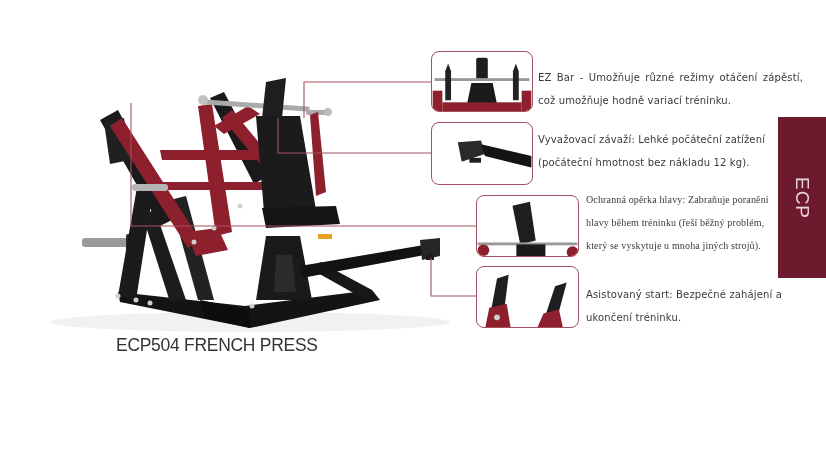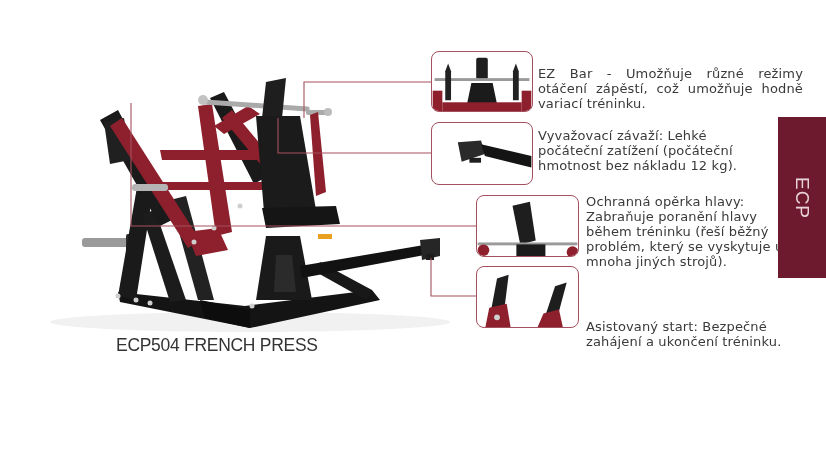--- a/index.html
+++ b/index.html
@@ -13,21 +13,21 @@
     font-family: "Liberation Sans", sans-serif; font-size: 19px; color: #333333;
     letter-spacing: -0.3px; transform: scaleX(0.92); transform-origin: left top;
     white-space: nowrap;
   }
   .thumb {
     position: absolute; border: 1.3px solid #a5505f; border-radius: 8px;
     background: #ffffff; overflow: hidden; box-sizing: border-box;
   }
   .thumb svg { width: 100%; height: 100%; display: block; }
   .desc {
-    position: absolute; font-size: 13px; line-height: 15px; color: #3a3a3a;
+    position: absolute; font-size: 10px; line-height: 23px; color: #3a3a3a;
     letter-spacing: 0.15px;
   }
   .desc.justify { text-align: justify; text-align-last: left; }
   .banner {
     position: absolute; left: 778px; top: 117px; width: 48px; height: 161px;
     background: #6e1a2e;
   }
   .banner-text {
     position: absolute; left: 50%; top: 50%;
     transform: translate(-50%, -50%) rotate(90deg);
@@ -138,28 +138,28 @@
 
 <div class="thumb" style="left:476px;top:195px;width:103px;height:62px;">
   <svg viewBox="0 0 103 62">
     <polygon points="36,10 54,6 60,46 44,50" fill="#1e1e1e"></polygon>
     <rect x="0" y="48" width="103" height="3" fill="#9a9a9a"></rect>
     <rect x="40" y="50" width="30" height="12" fill="#1b1b1b"></rect>
     <circle cx="6" cy="56" r="6" fill="#8e1f2c"></circle>
     <circle cx="98" cy="58" r="6" fill="#8e1f2c"></circle>
   </svg>
 </div>
-<div class="desc" style="left:586px;top:194px;width:200px;">Ochranná opěrka hlavy: Zabraňuje poranění hlavy během tréninku (řeší běžný problém, který se vyskytuje u mnoha jiných strojů).</div>
+<div class="desc" style="left:586px;top:188px;width:200px;font-family:Liberation Serif, serif;">Ochranná opěrka hlavy: Zabraňuje poranění hlavy během tréninku (řeší běžný problém, který se vyskytuje u mnoha jiných strojů).</div>
 
 <div class="thumb" style="left:476px;top:266px;width:103px;height:62px;">
   <svg viewBox="0 0 103 62">
     <polygon points="20,12 32,8 28,40 14,44" fill="#1e1e1e"></polygon>
     <polygon points="12,42 30,38 34,62 8,62" fill="#8e1f2c"></polygon>
     <polygon points="80,20 92,16 84,46 70,50" fill="#1e1e1e"></polygon>
     <polygon points="68,48 84,44 88,62 62,62" fill="#8e1f2c"></polygon>
     <circle cx="20" cy="52" r="3" fill="#cfcfcf"></circle>
   </svg>
 </div>
-<div class="desc" style="left:586px;top:283px;width:200px;margin-top:36px;">Asistovaný start: Bezpečné zahájení a ukončení tréninku.</div>
+<div class="desc" style="left:586px;top:283px;width:200px;">Asistovaný start: Bezpečné zahájení a ukončení tréninku.</div>
 
 <div class="banner">
   <div class="banner-text">ECP</div>
 </div>
 
 </body></html>

